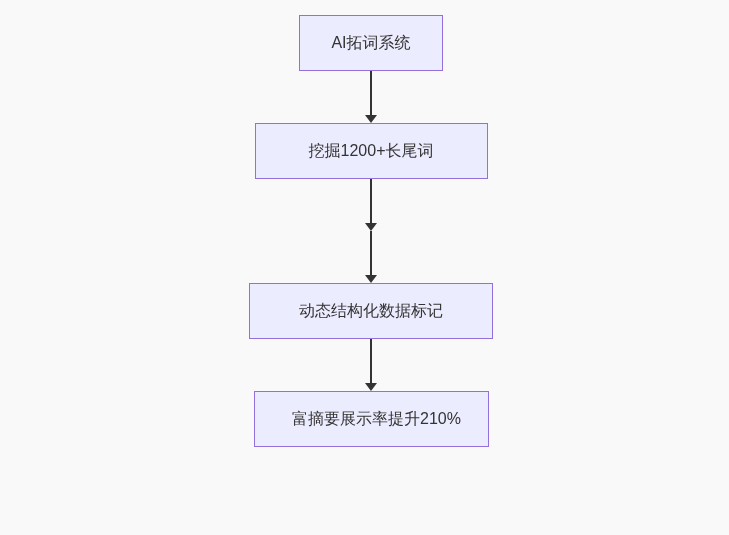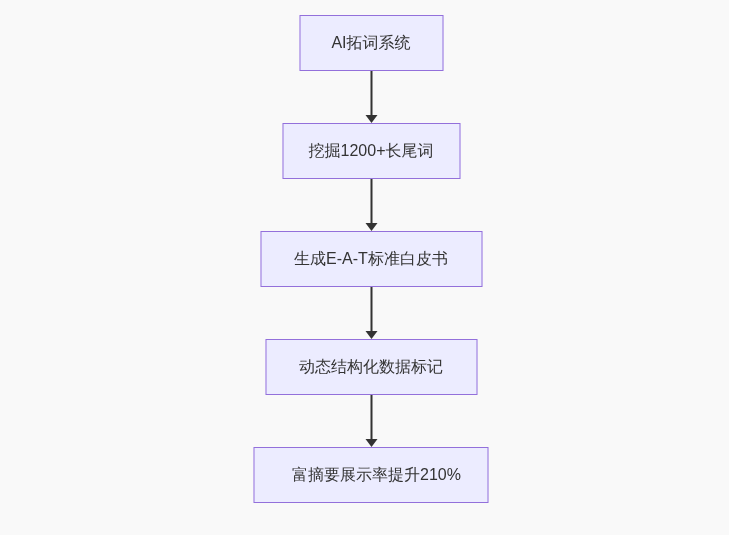--- a/index.html
+++ b/index.html
@@ -30,23 +30,23 @@
     border: 1px solid var(--node-border, #9370DB);
     color: var(--node-text, #333333);
     font-size: 16px;
     display: flex;
     align-items: center;
     justify-content: center;
     text-align: center;
     white-space: nowrap;
   }
   .n0 { width: 144px; }
-  .n1 { width: 178px; }
+  .n1 { width: 233px; }
   .n2 { width: 222px; }
-  .n3 { width: 212px; }
+  .n3 { width: 244px; }
   .n4 { width: 235px; padding-left: 11px; }
   .connector {
     height: 52px;
     display: flex;
     flex-direction: column;
     align-items: center;
   }
   .connector .line {
     flex: 1 1 auto;
     width: 2px;
@@ -77,23 +77,20 @@
 
     <div class="node n1">
       <span>挖掘1200+长尾词</span>
     </div>
 
     <div class="connector">
       <div class="line"></div>
       <div class="head"></div>
     </div>
 
-    <div class="node n2">
-      <span>生成E-A-T标准白皮书</span>
-    </div>
 
     <div class="connector">
       <div class="line"></div>
       <div class="head"></div>
     </div>
 
     <div class="node n3">
       <span>动态结构化数据标记</span>
     </div>
 

